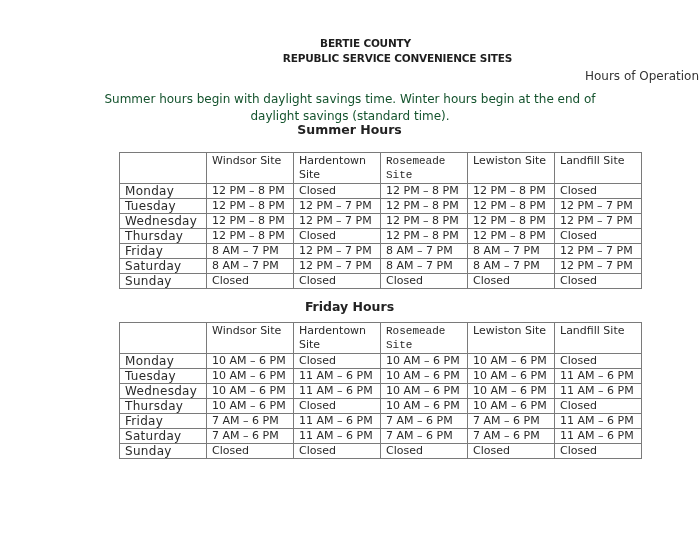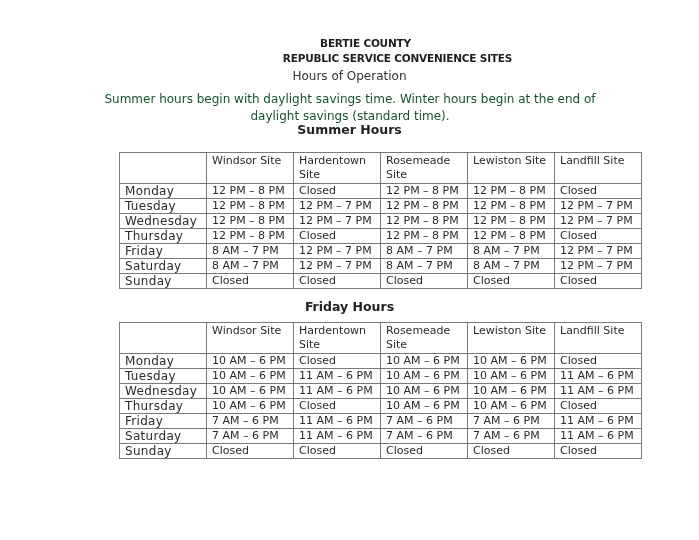--- a/index.html
+++ b/index.html
@@ -2,39 +2,39 @@
 <html><head>
 <meta charset="utf-8">
 <style>
   html, body { margin:0; padding:0; background:#ffffff; }
   body { width:699px; height:540px; position:relative; overflow:hidden;
          font-family: "DejaVu Sans", sans-serif; color:#1e1e1e; }
   .title { position:absolute; left:16px; width:699px; text-align:center;
            font-weight:bold; font-size:10.5px; letter-spacing:-0.2px; }
   .t1 { top:37px; }
   .t2 { top:52px;margin-left:32px; }
-  .subtitle { position:absolute; left:0; width:699px; text-align:center; top:69px;
+  .subtitle { position:absolute; left:0; width:699px; text-align:right; top:69px;
               font-size:12px; color:#333; }
   .intro { position:absolute; left:84px; width:532px; text-align:center; top:91px;
            font-size:12px; line-height:17px; color:#14532d; }
   .sec-title { position:absolute; left:0; width:699px; text-align:center;
                font-weight:bold; font-size:12.5px; color:#222; }
   .sec-summer { top:122px; }
   .sec-winter { top:299px; }
   table.hours { position:absolute; left:87px; border-collapse:collapse;
                 font-size:11px; color:#2a2a2a;margin-left:32px; }
   table.hours td, table.hours th { border:1px solid #7a7a7a; padding:0 5px;
                 height:14px; line-height:14px; text-align:left; font-weight:normal;
                 vertical-align:top; white-space:nowrap; }
   table.hours th { line-height:14px; padding-top:1px; padding-bottom:1px; }
   table.hours td.day { font-size:12px; letter-spacing:0.3px; }
   .col0 { width:76px; }
   .col1 { width:75px; }
   .col2 { width:76px; }
-  .col3 { width:76px; }
+  .col3 { width:76px;font-family:Liberation Mono, monospace; }
   .col4 { width:75px; }
   .col5 { width:76px; }
   .tbl-summer { top:152px; }
   .tbl-winter { top:322px; }
   th .hdr { white-space:normal; display:block; width:76px; }
 </style>
 </head>
 <body>
 
 <div class="title t1">BERTIE COUNTY</div>

